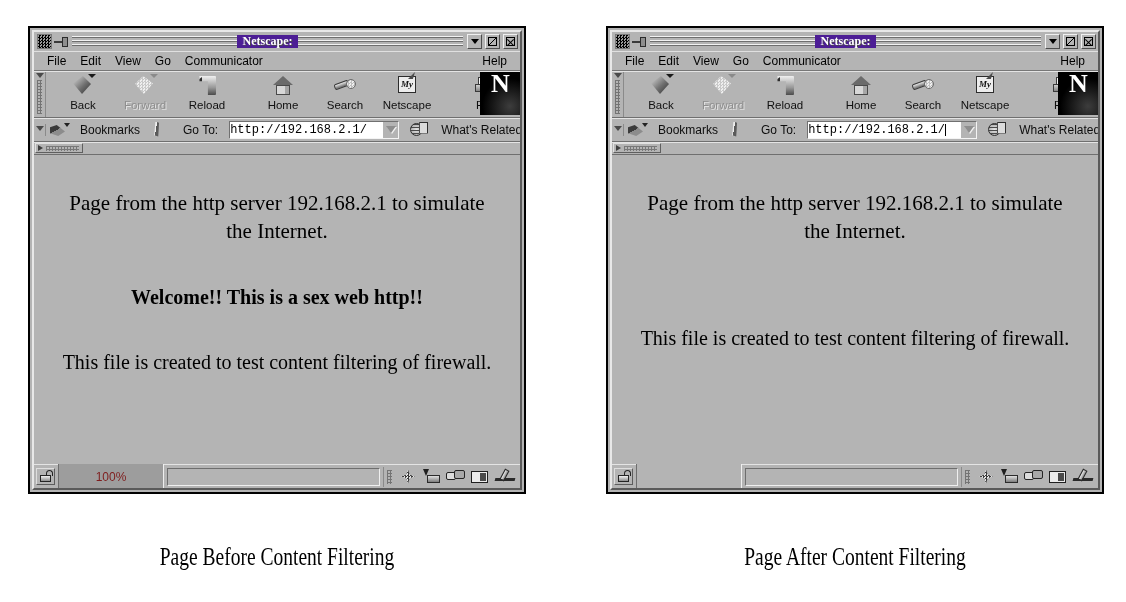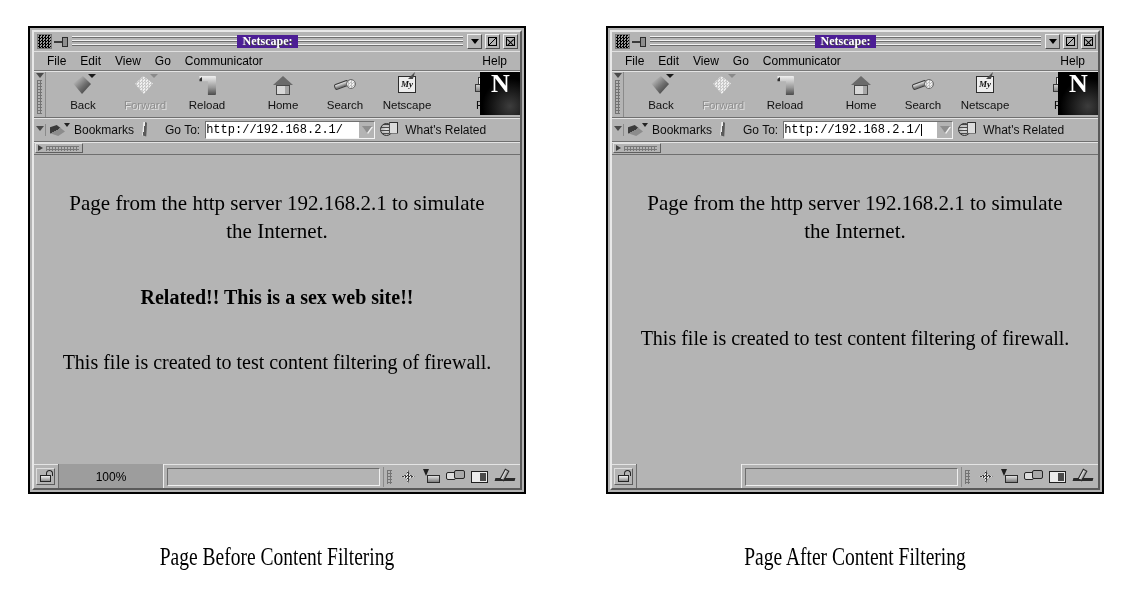--- a/index.html
+++ b/index.html
@@ -401,21 +401,21 @@
     letter-spacing: -1px;
   }
 
   
   .locbar { height: 23px; align-items: center; }
   .loc-inner {
     display: flex;
     align-items: center;
     flex: 1 1 auto;
     padding: 0 4px;
-    gap: 5px;
+    gap: 11px;
     height: 100%;
     box-sizing: border-box;
   }
   .ico-bookmark {
     width: 19px; height: 15px; position: relative; flex: 0 0 auto;
   }
   .ico-bookmark::before {
     content: "";
     position: absolute; left: 0; top: 3px;
     width: 15px; height: 11px;
@@ -634,21 +634,21 @@
   }
   .status-prog {
     width: 106px; height: 28px;
     background: #9d9d9d;
     border-top: 1px solid #6e6e6e;
     border-left: 1px solid #6e6e6e;
     border-right: 1px solid #efefef;
     border-bottom: 1px solid #efefef;
     box-sizing: border-box;
     display: flex; align-items: center; justify-content: center;
-    font-size: 12px; color: #000000;
+    font-size: 12px; color: #7f1d1d;
     flex: 0 0 auto;
   }
   .status-prog.empty { background: #b4b4b4; }
   .status-msg {
     flex: 1 1 auto;
     height: 18px;
     background: #b4b4b4;
     border-top: 1px solid #6e6e6e;
     border-left: 1px solid #6e6e6e;
     border-right: 1px solid #efefef;
@@ -863,21 +863,21 @@
     </div>
 
     <div class="pbar">
       <div class="pbar-handle"></div>
     </div>
 
     <div class="page">
       <div class="sp-top"></div>
       <div class="page-h">Page from the http server 192.168.2.1 to simulate the Internet.</div>
       <div class="sp-1"></div>
-      <div class="page-welcome">Related!! This is a sex web site!!</div>
+      <div class="page-welcome">Welcome!! This is a sex web http!!</div>
       <div class="sp-2"></div>
       <div class="page-note">This file is created to test content filtering of firewall.</div>
     </div>
 
     <div class="statusbar">
       <div class="ico-lock"></div>
       <div class="status-prog">100%</div>
       <div class="status-msg"></div>
       <div class="compbar">
         <div class="cgrip"></div>

